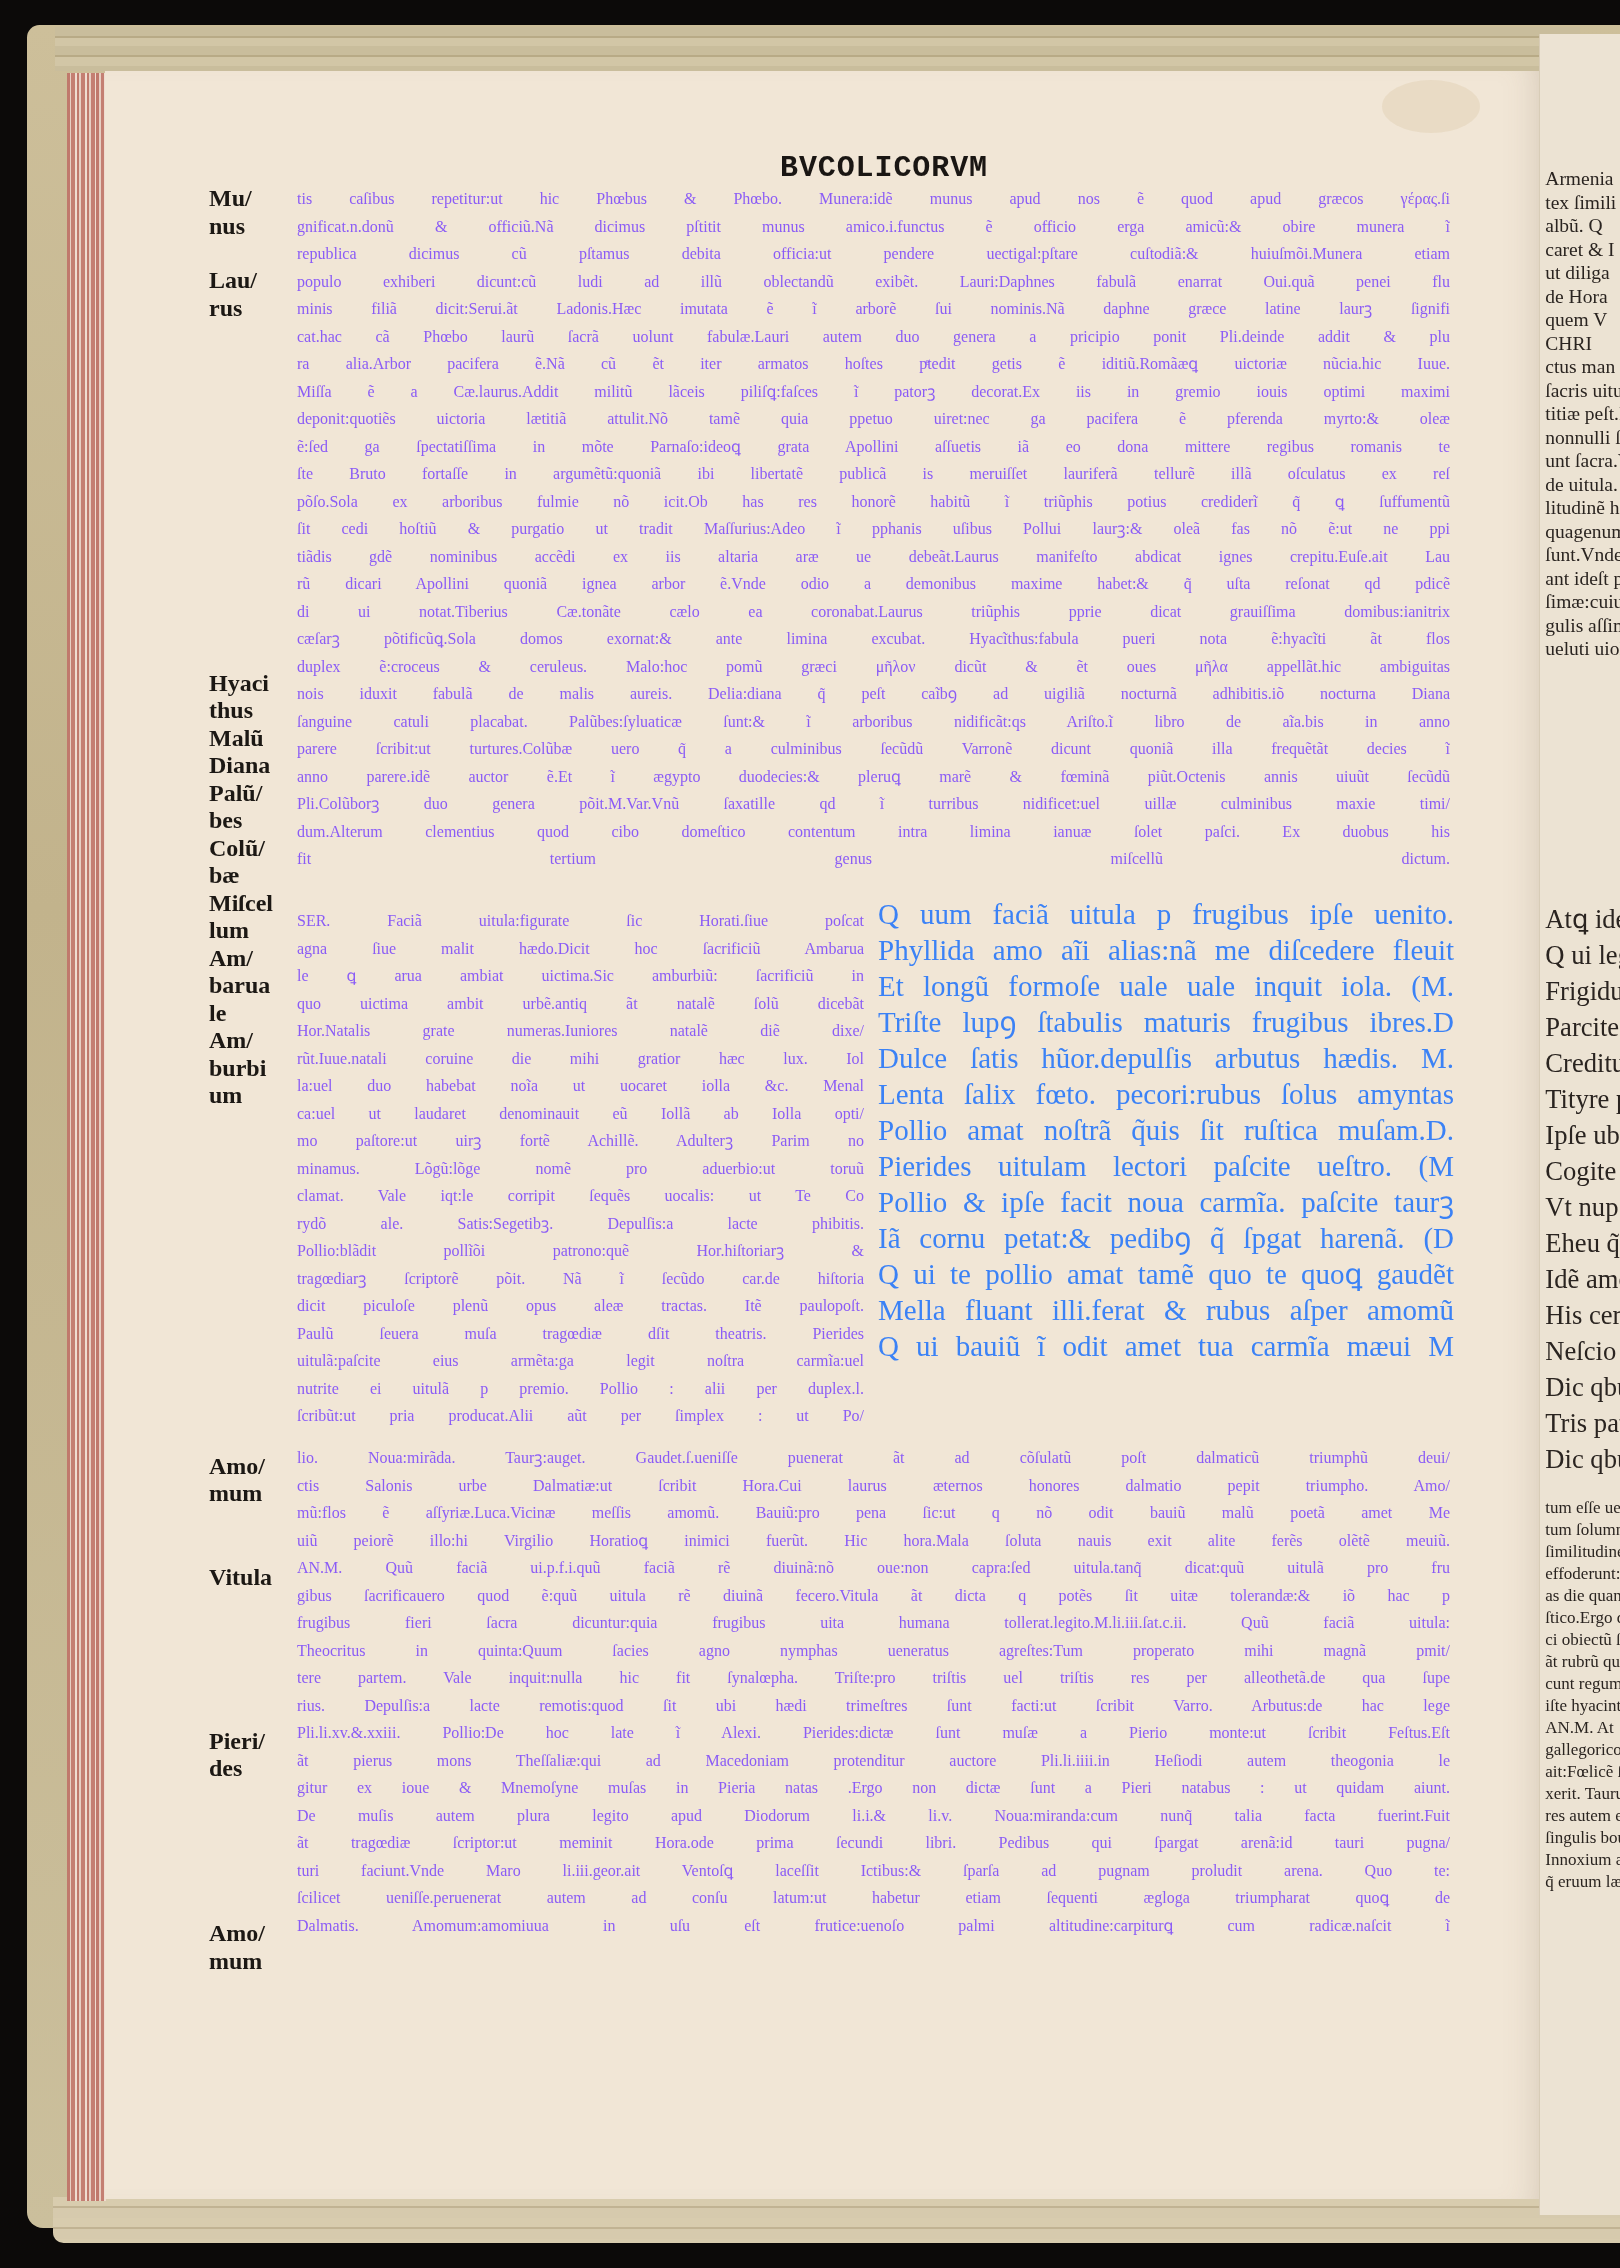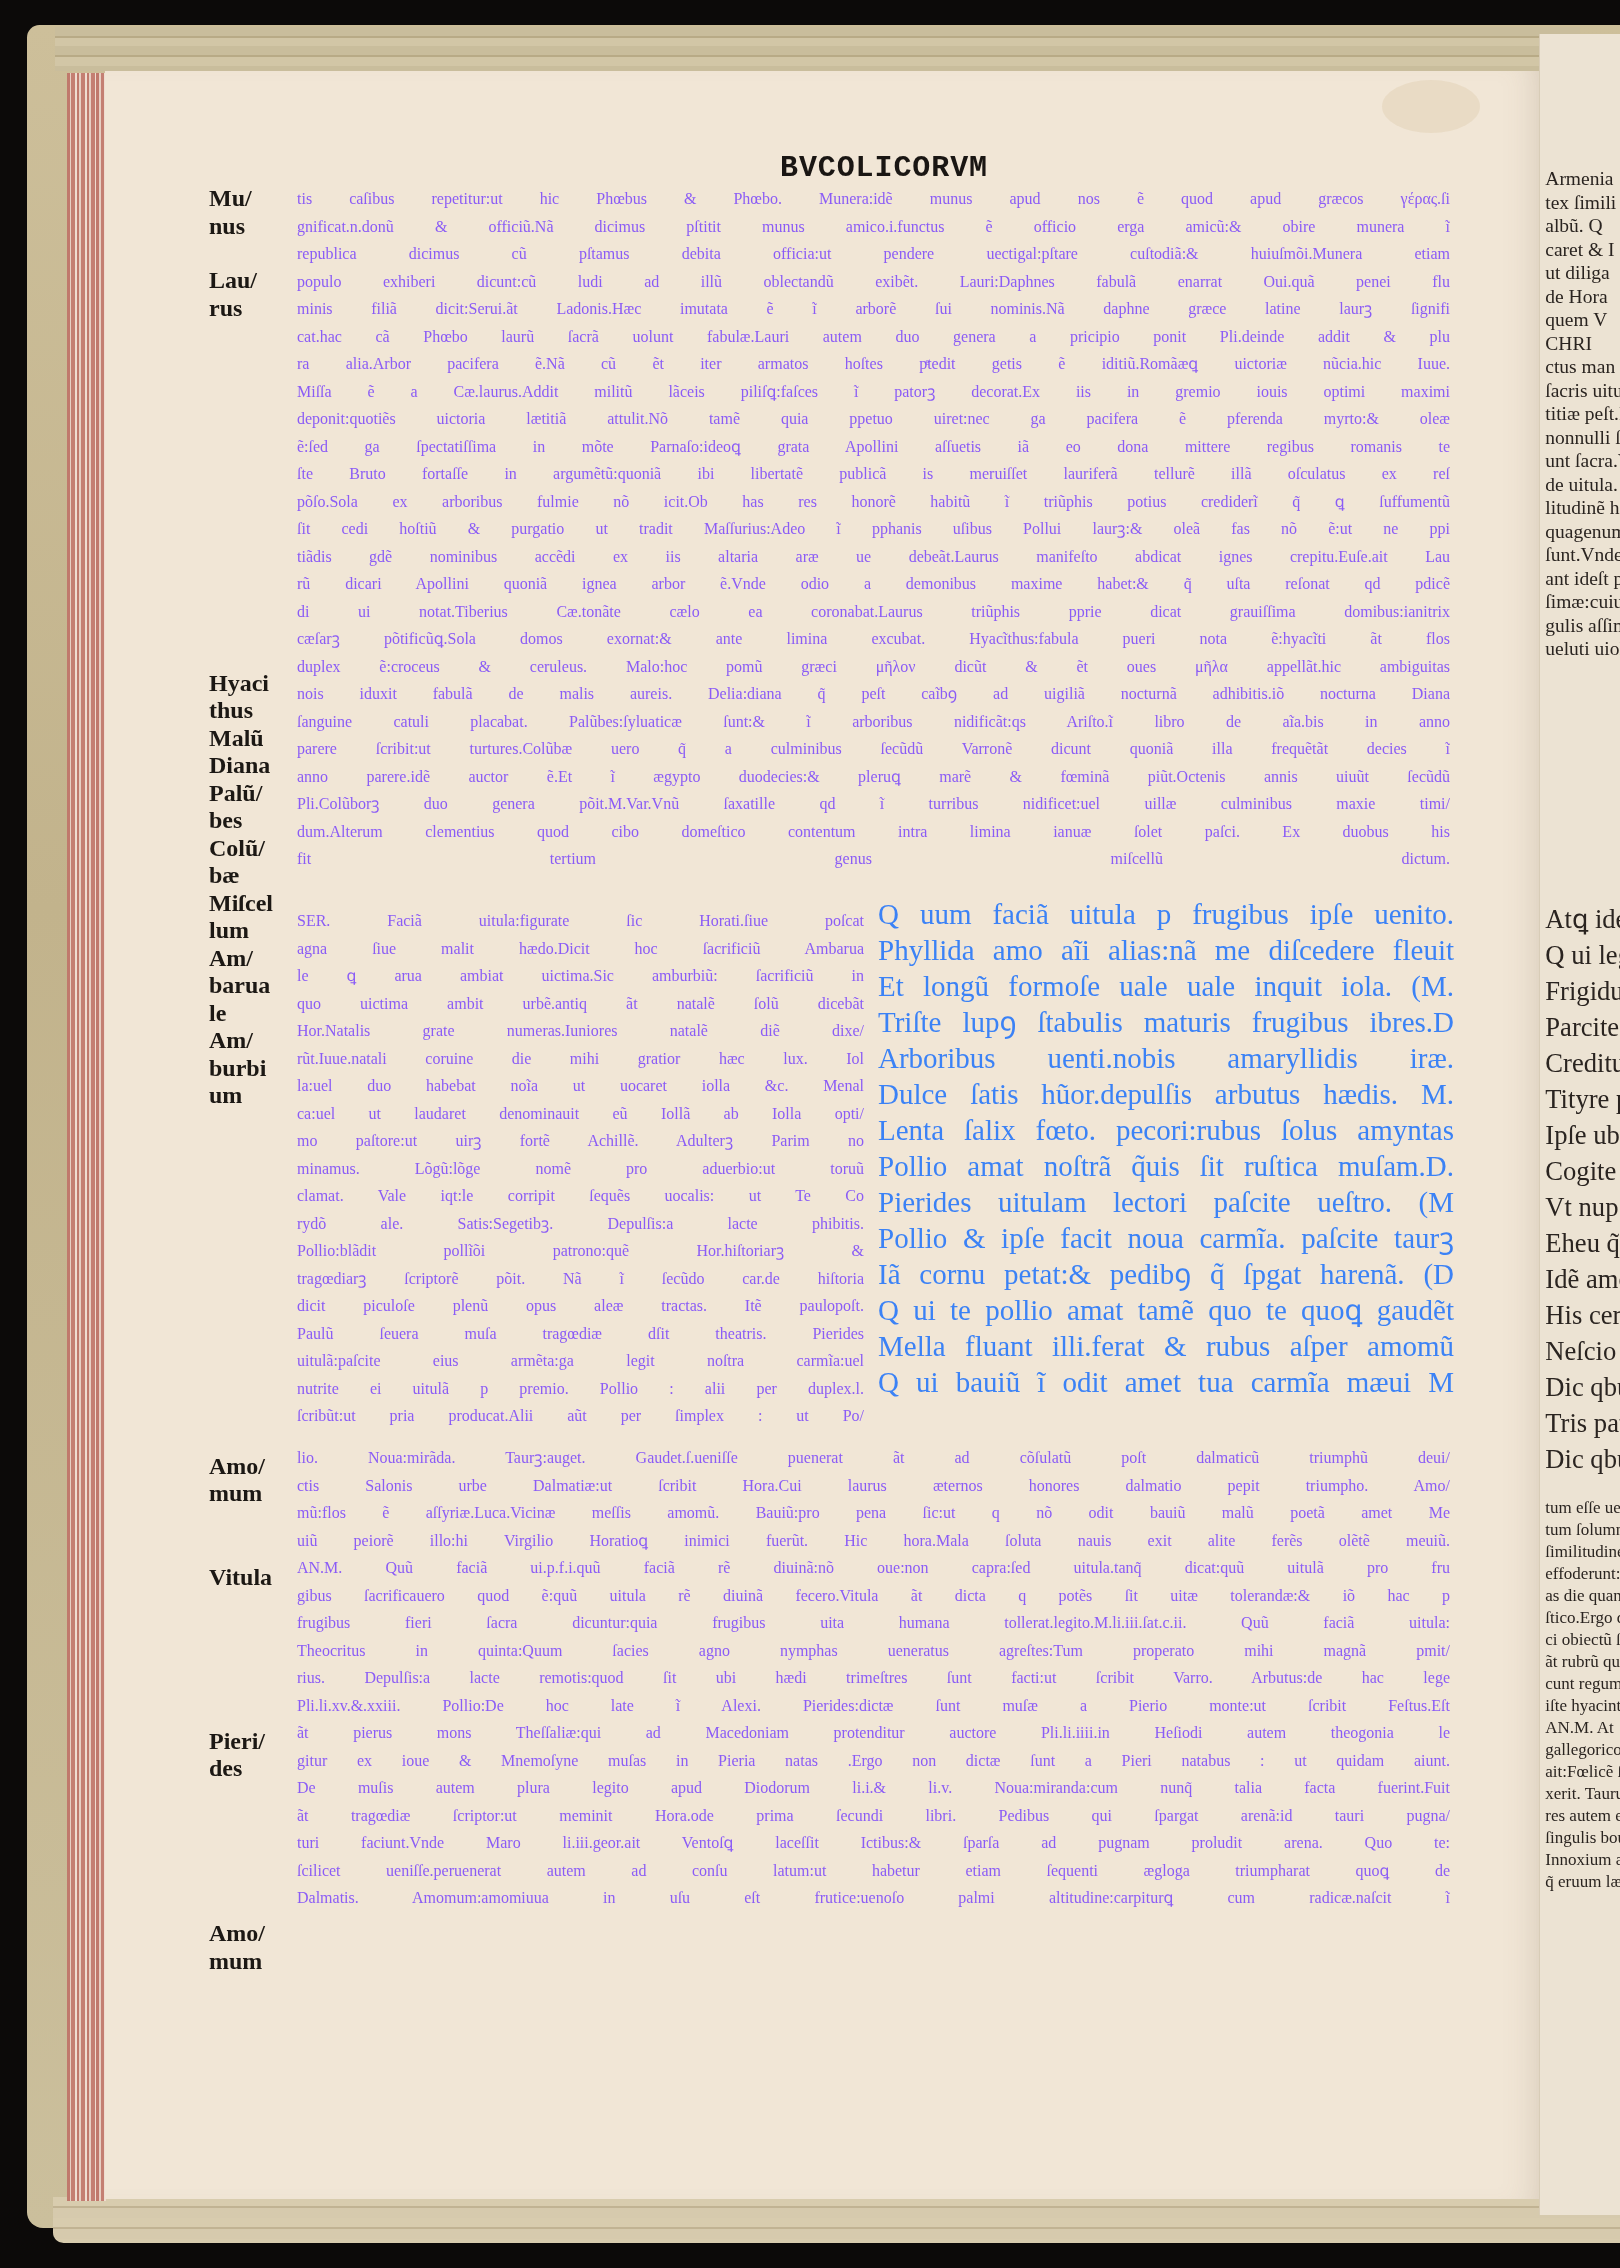--- a/index.html
+++ b/index.html
@@ -221,40 +221,40 @@
     <div class="line">Paulũ ſeuera muſa tragœdiæ dſit theatris.   Pierides</div>
     <div class="line">uitulã:paſcite eius armẽta:ga legit noſtra carmĩa:uel</div>
     <div class="line">nutrite ei uitulã p premio.   Pollio : alii per duplex.l.</div>
     <div class="line">ſcribũt:ut pria producat.Alii aũt per ſimplex : ut Po/</div>
   </div>
 <div class="verse" id="verse">
     <div class="vline">Q  uum faciã uitula p frugibus ipſe uenito.</div>
     <div class="vline">Phyllida amo aĩi alias:nã me diſcedere fleuit</div>
     <div class="vline">Et longũ formoſe uale uale inquit iola.  (M.</div>
     <div class="vline">Triſte lupꝯ ſtabulis maturis frugibus ibres.D</div>
-    <div class="vline">Arboribus uenti.nobis amaryllidis iræ.</div>
     <div class="vline">Dulce ſatis hũor.depulſis arbutus hædis.  M.</div>
     <div class="vline">Lenta ſalix fœto. pecori:rubus ſolus  amyntas</div>
     <div class="vline">Pollio amat noſtrã q̃uis ſit ruſtica muſam.D.</div>
     <div class="vline">Pierides uitulam lectori paſcite ueſtro.  (M</div>
     <div class="vline">Pollio &amp; ipſe facit noua carmĩa. paſcite taurꝫ</div>
     <div class="vline">Iã cornu petat:&amp; pedibꝯ q̃ ſpgat harenã.  (D</div>
     <div class="vline">Q  ui te pollio amat tamẽ quo te quoꝗ gaudẽt</div>
     <div class="vline">Mella fluant illi.ferat &amp;  rubus aſper amomũ</div>
     <div class="vline">Q  ui bauiũ ĩ odit amet tua carmĩa mæui  M</div>
   </div>
 <div class="gloss commentary-bottom" id="commentary-bottom">
     <div class="line">lio.  Noua:mirãda.  Taurꝫ:auget.  Gaudet.ſ.ueniſſe puenerat ãt ad cõſulatũ poſt dalmaticũ triumphũ deui/</div>
     <div class="line">ctis Salonis urbe Dalmatiæ:ut ſcribit Hora.Cui laurus æternos honores dalmatio pepit triumpho.  Amo/</div>
     <div class="line">mũ:flos ẽ aſſyriæ.Luca.Vicinæ meſſis amomũ.  Bauiũ:pro pena ſic:ut q nõ odit bauiũ malũ poetã amet Me</div>
     <div class="line">uiũ peiorẽ illo:hi Virgilio Horatioꝗ inimici fuerũt.  Hic hora.Mala ſoluta nauis exit alite ferẽs olẽtẽ meuiũ.</div>
     <div class="line">    AN.M.    Quũ faciã ui.p.f.i.quũ faciã rẽ diuinã:nõ oue:non capra:ſed uitula.tanq̃ dicat:quũ uitulã pro fru</div>
     <div class="line">gibus ſacrificauero quod ẽ:quũ uitula rẽ diuinã fecero.Vitula ãt dicta q potẽs ſit uitæ tolerandæ:&amp; iõ hac p</div>
     <div class="line">frugibus fieri ſacra dicuntur:quia frugibus uita humana tollerat.legito.M.li.iii.ſat.c.ii.  Quũ faciã uitula:</div>
     <div class="line">Theocritus in quinta:Quum ſacies agno nymphas ueneratus agreſtes:Tum properato mihi magnã pmit/</div>
+    <div class="line">tere partem.  Vale inquit:nulla hic fit ſynalœpha.  Triſte:pro triſtis uel triſtis res per alleothetã.de qua ſupe</div>
     <div class="line">rius.  Depulſis:a lacte remotis:quod ſit ubi hædi trimeſtres ſunt facti:ut ſcribit Varro.  Arbutus:de hac lege</div>
     <div class="line">Pli.li.xv.&amp;.xxiii.  Pollio:De hoc late ĩ Alexi.  Pierides:dictæ ſunt muſæ a Pierio monte:ut ſcribit Feſtus.Eſt</div>
     <div class="line">ãt pierus mons Theſſaliæ:qui ad Macedoniam protenditur auctore Pli.li.iiii.in Heſiodi autem theogonia le</div>
     <div class="line">gitur ex ioue &amp; Mnemoſyne muſas in Pieria natas .Ergo non dictæ ſunt a Pieri natabus : ut quidam aiunt.</div>
     <div class="line">De muſis autem plura legito apud Diodorum li.i.&amp; li.v.  Noua:miranda:cum nunq̃ talia facta fuerint.Fuit</div>
     <div class="line">ãt tragœdiæ ſcriptor:ut meminit Hora.ode prima ſecundi libri.  Pedibus qui ſpargat arenã:id tauri pugna/</div>
     <div class="line">turi faciunt.Vnde Maro li.iii.geor.ait Ventoſꝗ laceſſit Ictibus:&amp; ſparſa ad pugnam proludit arena.  Quo te:</div>
     <div class="line">ſcilicet ueniſſe.peruenerat autem ad conſu latum:ut habetur etiam  ſequenti æglogа triumpharat quoꝗ de</div>
     <div class="line">Dalmatis.  Amomum:amomiuua in uſu eſt frutice:uenoſo palmi altitudine:carpiturꝗ cum radicæ.naſcit ĩ</div>
   </div>

